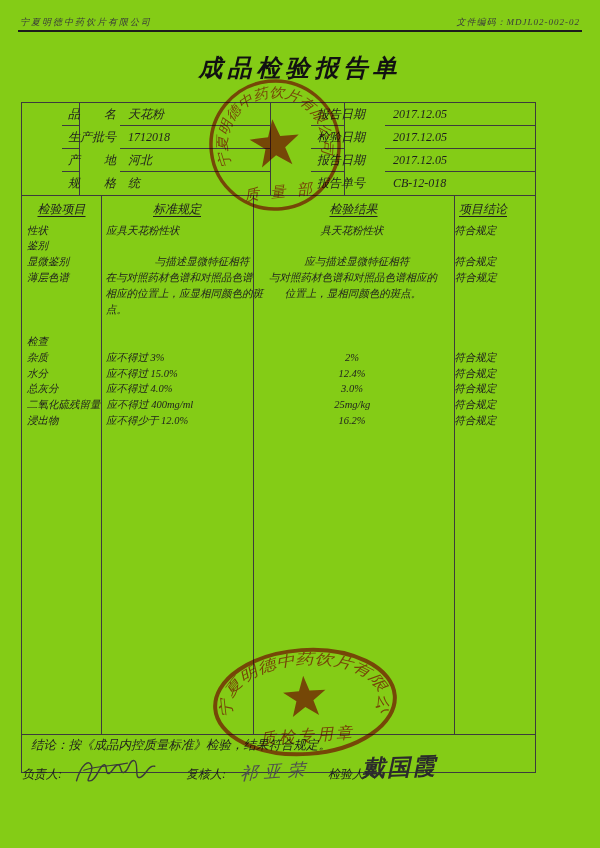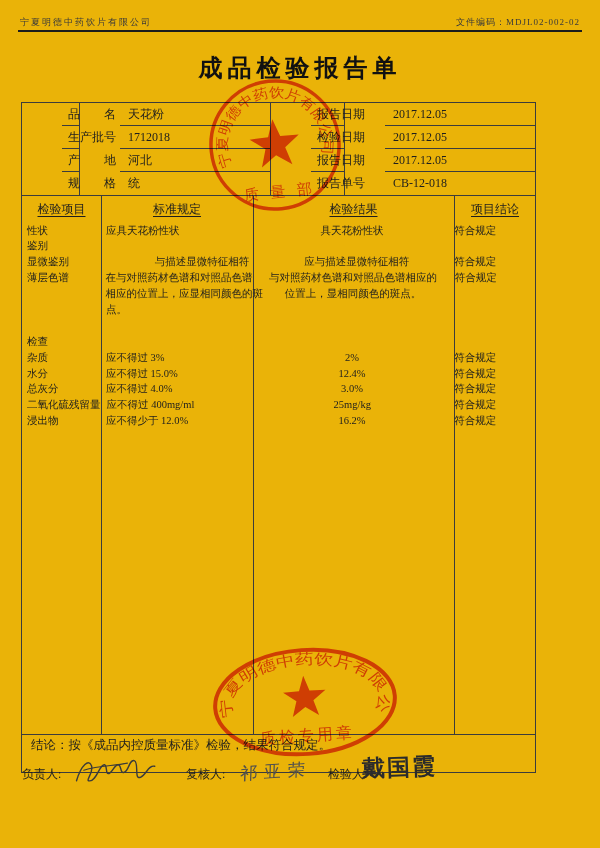--- a/index.html
+++ b/index.html
@@ -1,18 +1,18 @@
 <!DOCTYPE html>
 <html><head>
 <meta charset="utf-8">
 <style>
   * { margin:0; padding:0; box-sizing:border-box; }
   html,body { background:#ffffff; }
   body { font-family:"Liberation Serif","DejaVu Serif",serif; color:#1e1e1e; }
-  .page { position:relative; width:600px; height:848px; background:#eab308; overflow:hidden; }
+  .page { position:relative; width:600px; height:848px; background:#84cc16; overflow:hidden;font-style:italic; }
 
   
   .hdr-left { position:absolute; left:20px; top:16px; font-size:9px; letter-spacing:2px; color:#3a3a3a; }
   .hdr-right { position:absolute; right:20px; top:16px; font-size:9px; letter-spacing:1px; color:#3a3a3a; }
   .hdr-rule { position:absolute; left:18px; right:18px; top:30px; height:2px; background:#1c1c1c; }
 
   
   .doc-title { position:absolute; left:0; right:0; top:52px; text-align:center;
                font-size:24px; font-weight:bold; letter-spacing:5px; color:#111; }
 
@@ -28,21 +28,21 @@
   .info-cell.last-row { border-bottom:none; }
 
   
   .insp-table { position:absolute; left:21px; top:195.5px; width:515px; height:539px;
                 border:1.5px solid #3c3c3c; border-top:none; }
   .vline { position:absolute; top:0; bottom:0; width:1px; background:#3c3c3c; }
   .vl0 { left:79px; } .vl1 { left:231px; } .vl2 { left:432px; }
   .insp-head { position:absolute; top:5px; font-size:12px; text-align:center;
                text-decoration:underline; text-underline-offset:3px; }
   .ih0 { left:0; width:79px; } .ih1 { left:79px; width:152px; }
-  .ih2 { left:231px; width:201px; } .ih3 { left:432px; width:82px; }
+  .ih2 { left:231px; width:201px; } .ih3 { left:420px; width:82px; }
   .insp-body { position:absolute; left:0; right:0; top:27px; }
   .insp-row { display:flex; height:15.9px; line-height:15.9px; font-size:10.5px; white-space:nowrap; }
   .insp-cell { overflow:visible; }
   .cc0 { width:79px; padding-left:5px; }
   .cc1 { width:152px; padding-left:6px; }
   .cc2 { width:201px; padding-left:6px;text-align:center; }
   .cc3 { width:88px; padding-left:6px; }
 
   
   .conclusion-row { position:absolute; left:21px; top:734.5px; width:515px; height:38px;

